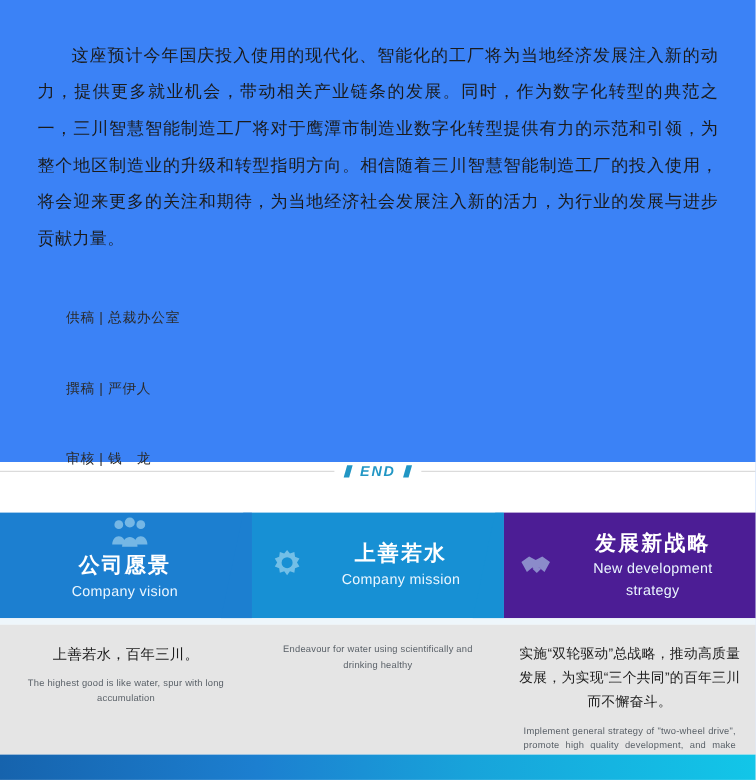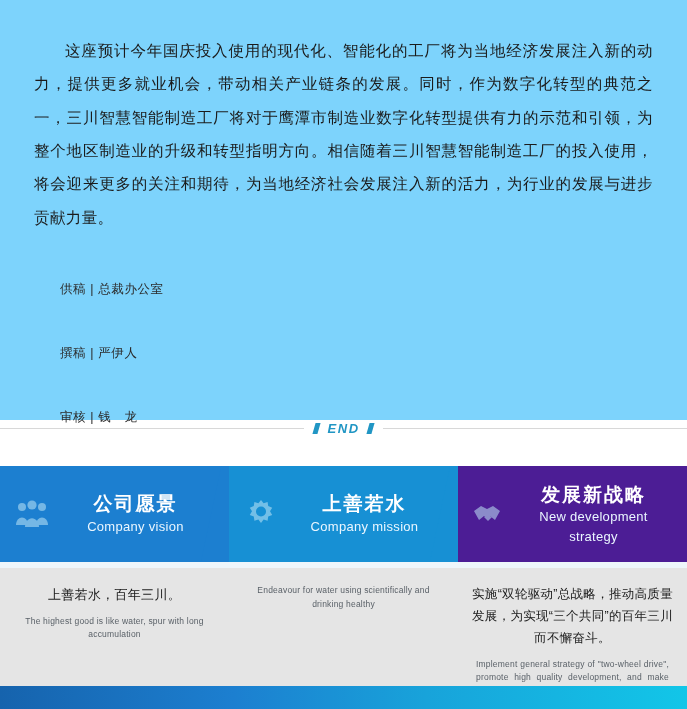--- a/index.html
+++ b/index.html
@@ -21,21 +21,21 @@
     background: #ffffff;
   }
 
   
   .article-panel {
     position: absolute;
     left: 0;
     top: 0;
     width: 687px;
     height: 420px;
-    background: #7dd3fc;
+    background: #3b82f6;
     box-sizing: border-box;
     padding: 34px 34px 10px 34px;
   }
 
   .article-paragraph {
     margin: 0;
     font-size: 15.5px;
     line-height: 2.15;
     color: #1b1b1b;
     text-align: justify;
@@ -105,21 +105,21 @@
   }
   .banner-col {
     position: relative;
     flex: 1 1 0;
     display: flex;
     align-items: center;
     padding-left: 14px;
     box-sizing: border-box;
     overflow: hidden;
   }
-  .banner-col.c1 { background: #1c7fd0; }
+  .banner-col.c1 { background: #1c7fd0; flex-direction: column; }
   .banner-col.c2 { background: #1790d4; }
   .banner-col.c3 { background: #4c1d95; }
 
   .banner-col .wedge {
     position: absolute;
     top: 0;
     right: -18px;
     width: 36px;
     height: 100%;
     transform: skewX(-12deg);

